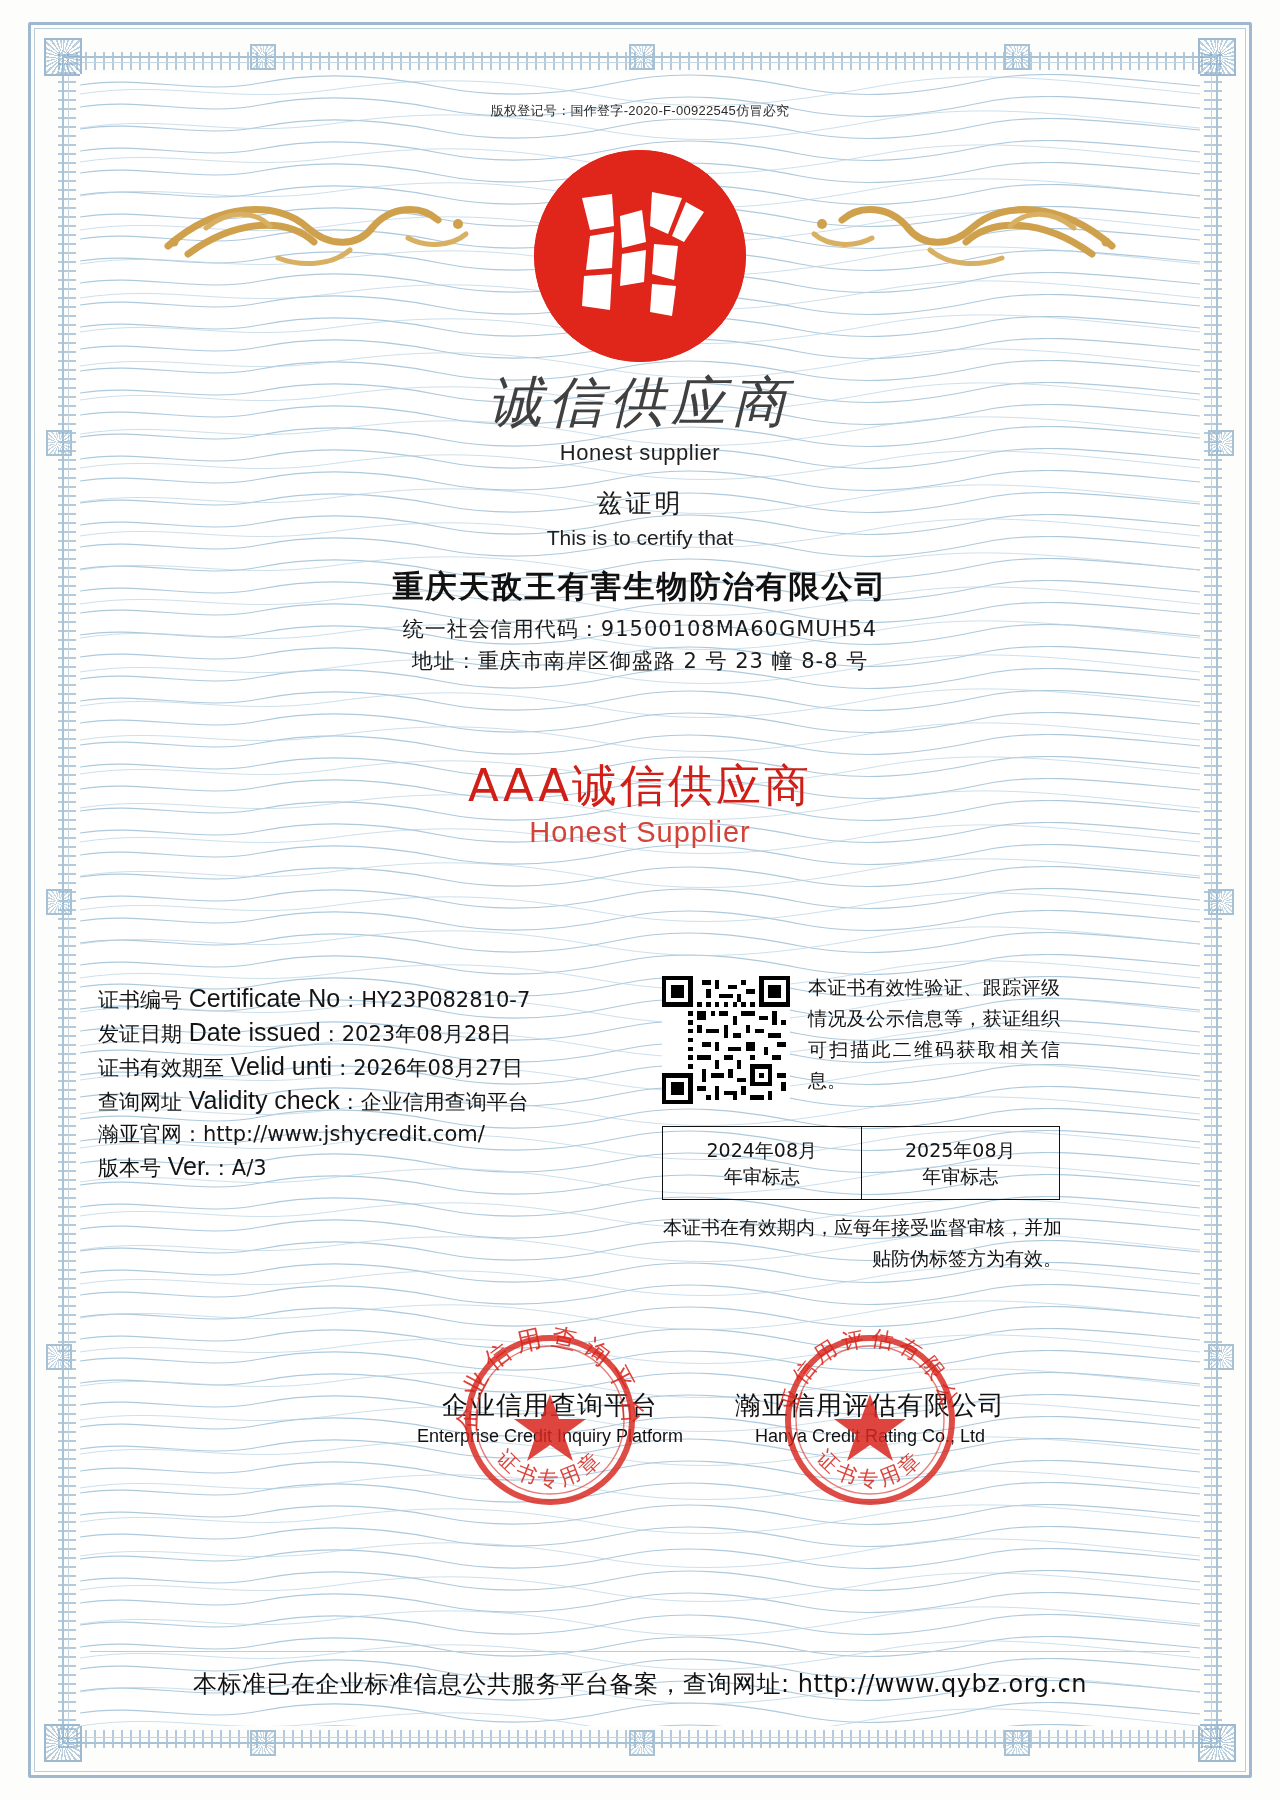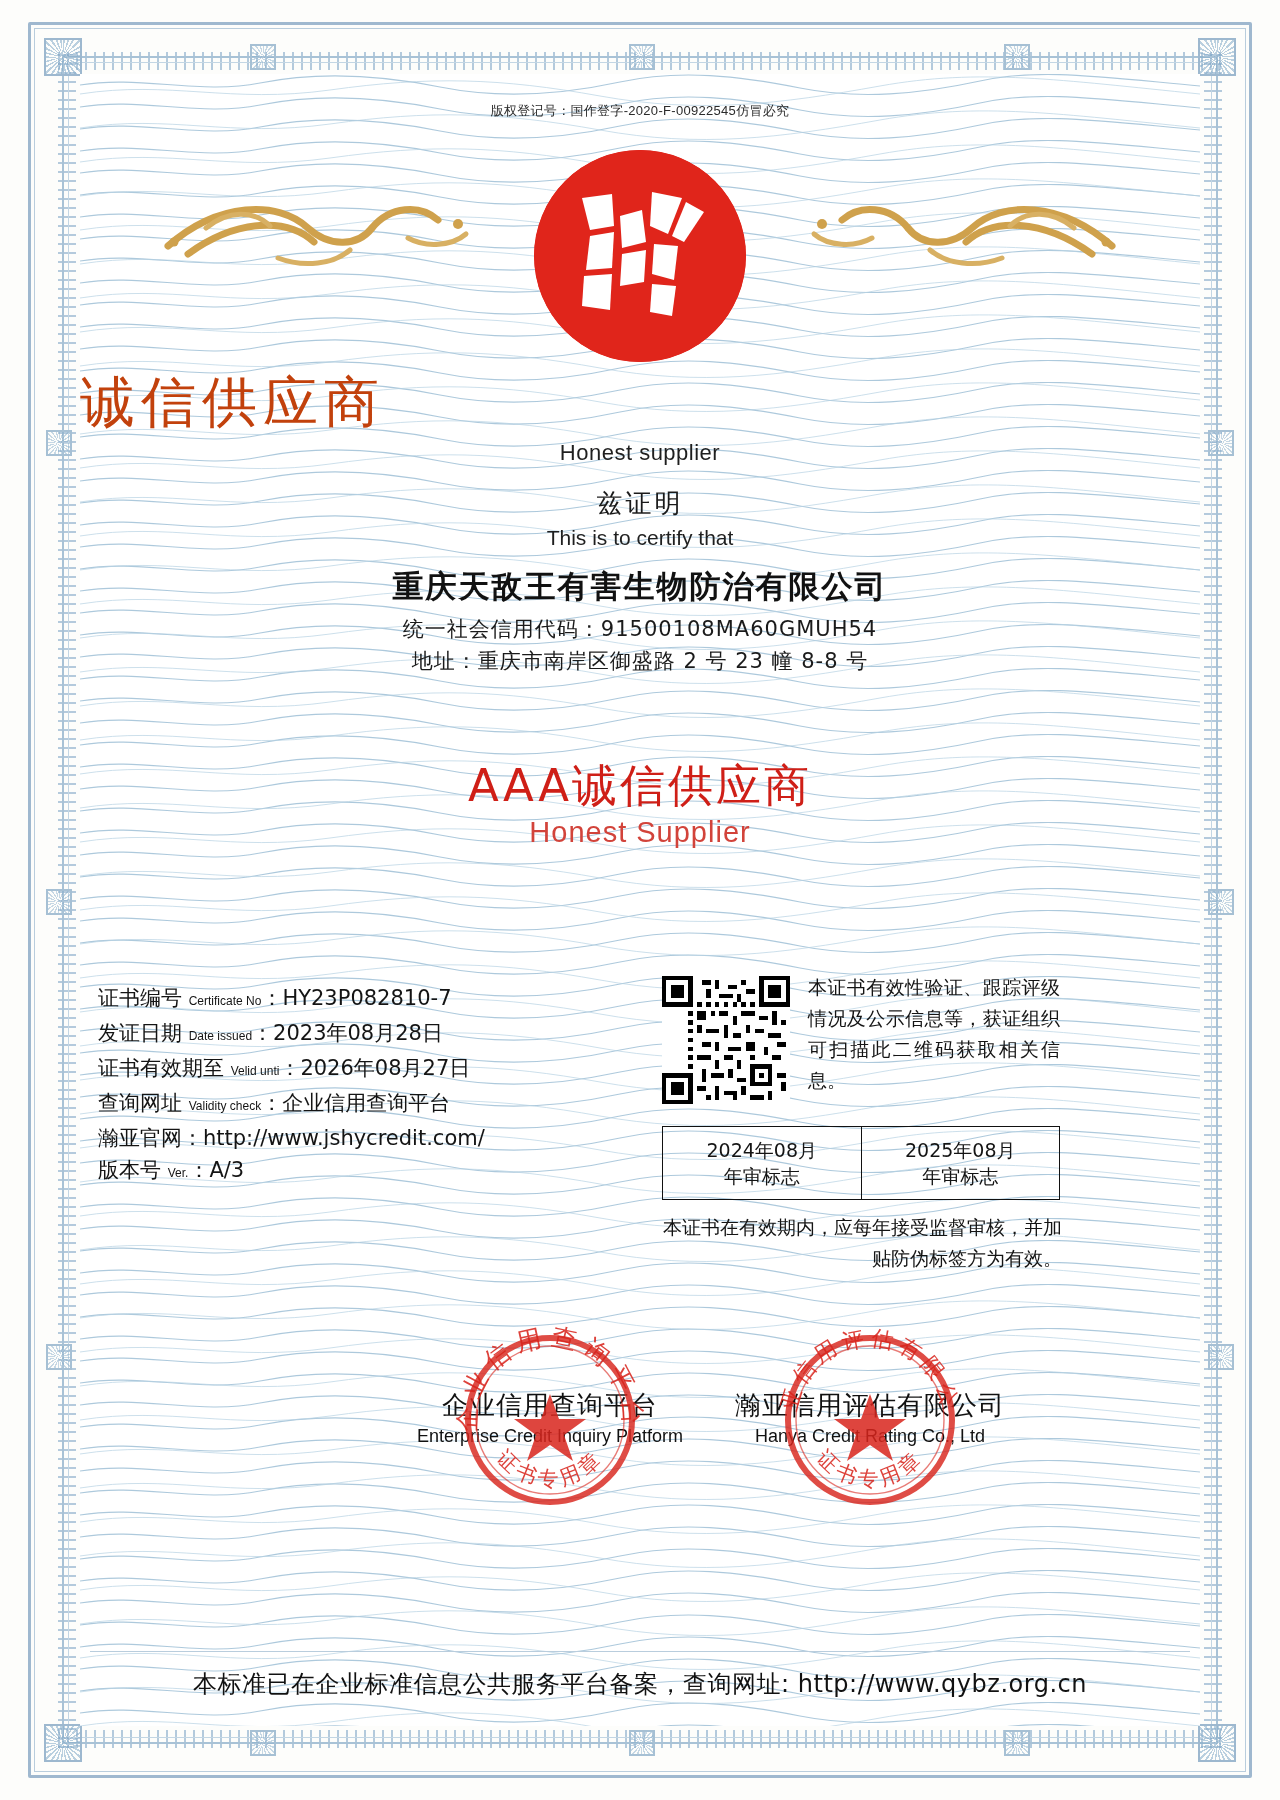--- a/index.html
+++ b/index.html
@@ -135,25 +135,27 @@
     border-radius: 50%;
     background: #e0251b;
     overflow: hidden;
   }
   .logo-circle svg { display:block; }
 
   .title-cn {
     position: absolute;
     top: 292px;
     left: 0; right: 0;
+    text-align: center;
     font-size: 55px;
     letter-spacing: 6px;
-    color: #c2410c;
+    color: #404040;
     font-weight: 500;
     font-family: "DejaVu Sans", "Liberation Sans", sans-serif;
+    font-style: italic;
   }
   .title-en {
     position: absolute;
     top: 366px;
     left: 0; right: 0;
     text-align: center;
     font-size: 22px;
     color: #1f1f1f;
     letter-spacing: 0.5px;
   }
@@ -235,21 +237,21 @@
     top: 908px;
     width: 540px;
     color: #141414;
   }
   .details .line {
     font-size: 21px;
     line-height: 32px;
     white-space: nowrap;
     font-family: "DejaVu Sans", "Liberation Sans", sans-serif;
   }
-  .details .line .en { font-family: "Liberation Sans", sans-serif; font-size: 12px; }
+  .details .line .en { font-family: "Liberation Sans", sans-serif; font-size: 25px; }
 
   
   .qr {
     position: absolute;
     left: 582px;
     top: 902px;
     width: 128px;
     height: 128px;
   }
   .qr svg { display:block; }

